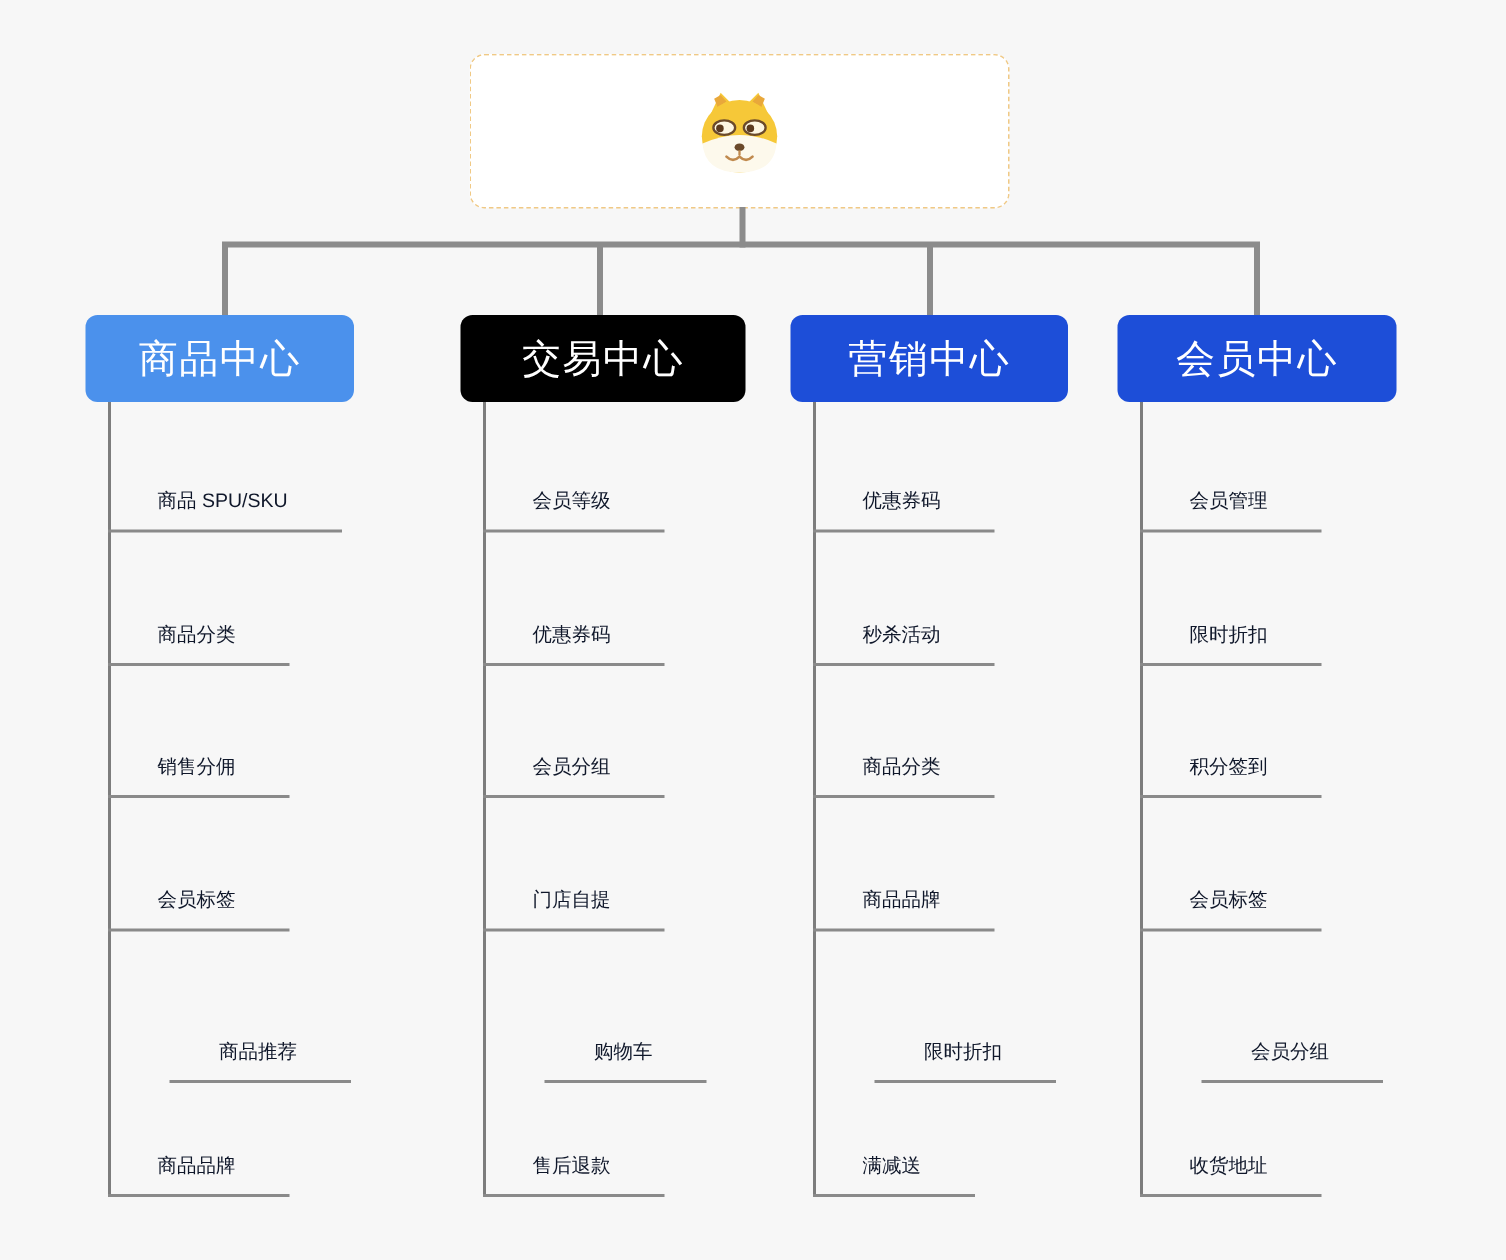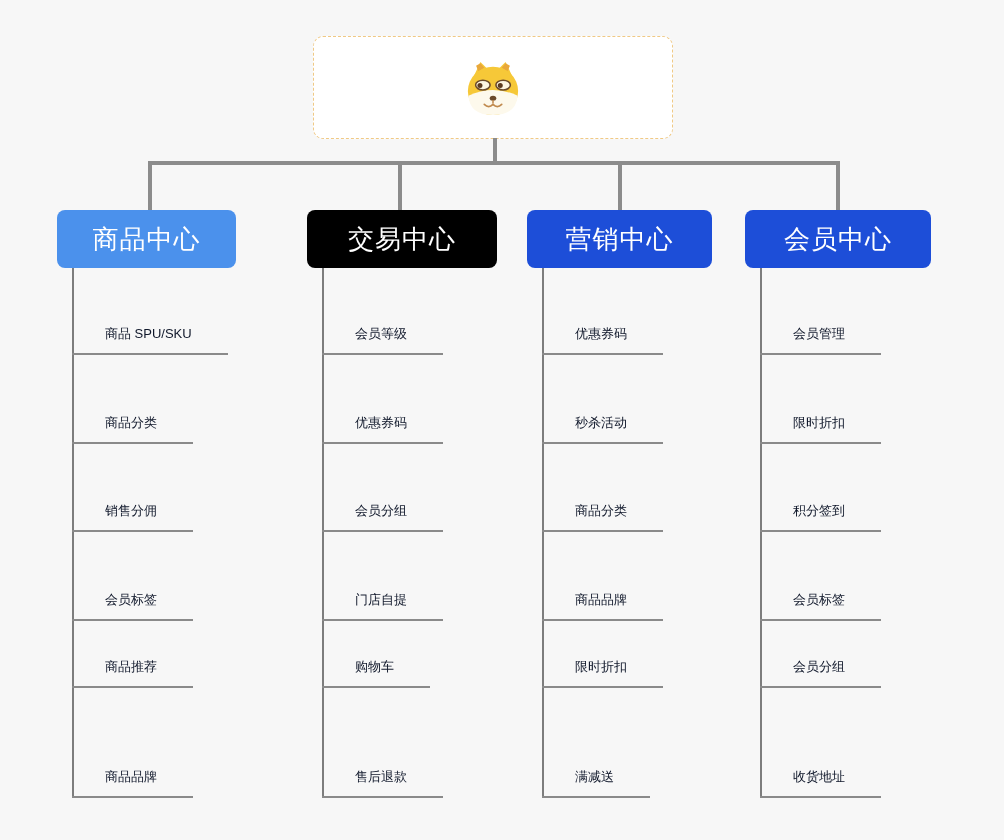--- a/index.html
+++ b/index.html
@@ -86,21 +86,21 @@
     align-items: flex-end;
     font-size: 13px;
     color: #0f172a;
     white-space: nowrap;
     cursor: pointer;
   }
   .leaf-1 { top: 103px; }
   .leaf-2 { top: 192px; }
   .leaf-3 { top: 280px; }
   .leaf-4 { top: 369px; }
-  .leaf-5 { top: 436px; }
+  .leaf-5 { top: 470px; margin-left: 41px; }
   .leaf-6 { top: 546px; }
 
   .branch-1 { left: 57px;  }  .branch-1 .branch-header { width: 179px; }
   .branch-2 { left: 307px; }  .branch-2 .branch-header { width: 190px; }
   .branch-3 { left: 527px; }  .branch-3 .branch-header { width: 185px; }
   .branch-4 { left: 745px; }  .branch-4 .branch-header { width: 186px; }
 </style>
 </head>
 <body>
 

